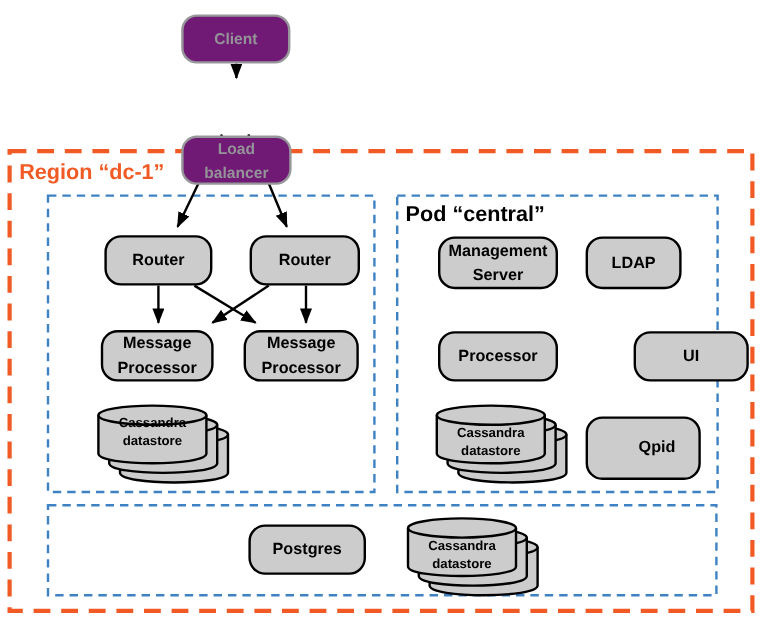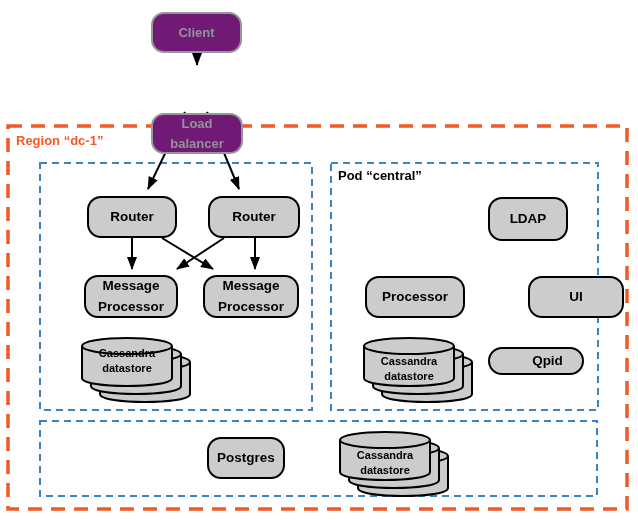--- a/index.html
+++ b/index.html
@@ -13,21 +13,21 @@
     background:#cccccc;border:2.5px solid #000;border-radius:14px;
     display:flex;align-items:center;justify-content:center;
     text-align:center;font-weight:bold;font-size:13.5px;line-height:1.5;color:#000;
     padding:2px 4px;
   }
   .ext{
     background:#701a75;border:2px solid #97979b;color:#949498;
     font-size:13px;border-radius:13px;
   }
   .pod-label{
-    position:absolute;font-weight:bold;font-size:13px;color:#000;white-space:nowrap;
+    position:absolute;font-weight:bold;font-size:18px;color:#000;white-space:nowrap;
   }
   .region-label{color:#f15a24;}
   .cyl-label{
     position:absolute;font-weight:bold;font-size:11px;line-height:1.35;
     text-align:center;color:#000;
   }
 </style>
 </head>
 <body>
 
@@ -87,22 +87,23 @@
 
   <div class="pod-label region-label" style="left:16px;top:133px;">Region “dc-1”</div>
   <div class="pod-label" style="left:338px;top:168px;">Pod “central”</div>
 
   <div class="node" style="left:87px;top:196px;width:90px;height:42px;">Router</div>
   <div class="node" style="left:208px;top:196px;width:92px;height:42px;">Router</div>
   <div class="node" style="left:84px;top:275px;width:94px;height:43px;">Message Processor</div>
   <div class="node" style="left:203px;top:275px;width:96px;height:43px;">Message Processor</div>
   <div class="cyl-label" style="left:84px;top:346px;width:86px;">Cassandra datastore</div>
 
+  <div class="node" style="left:365px;top:197px;width:100px;height:44px;">Management Server</div>
   <div class="node" style="left:488px;top:197px;width:80px;height:44px;">LDAP</div>
   <div class="node" style="left:365px;top:276px;width:100px;height:42px;">Processor</div>
   <div class="node" style="left:488px;top:276px;width:96px;height:42px;margin-left:40px;">UI</div>
   <div class="cyl-label" style="left:366px;top:354px;width:86px;">Cassandra datastore</div>
-  <div class="node" style="left:488px;top:347px;width:96px;height:28px;padding-left:27px;">Qpid</div>
+  <div class="node" style="left:488px;top:347px;width:96px;height:53px;padding-left:27px;">Qpid</div>
 
-  <div class="node" style="left:207px;top:437px;width:78px;height:42px;">Postgres</div>
+  <div class="node" style="left:207px;top:437px;width:98px;height:42px;">Postgres</div>
   <div class="cyl-label" style="left:342px;top:448px;width:86px;">Cassandra datastore</div>
 
 </div>
 
 </body></html>

